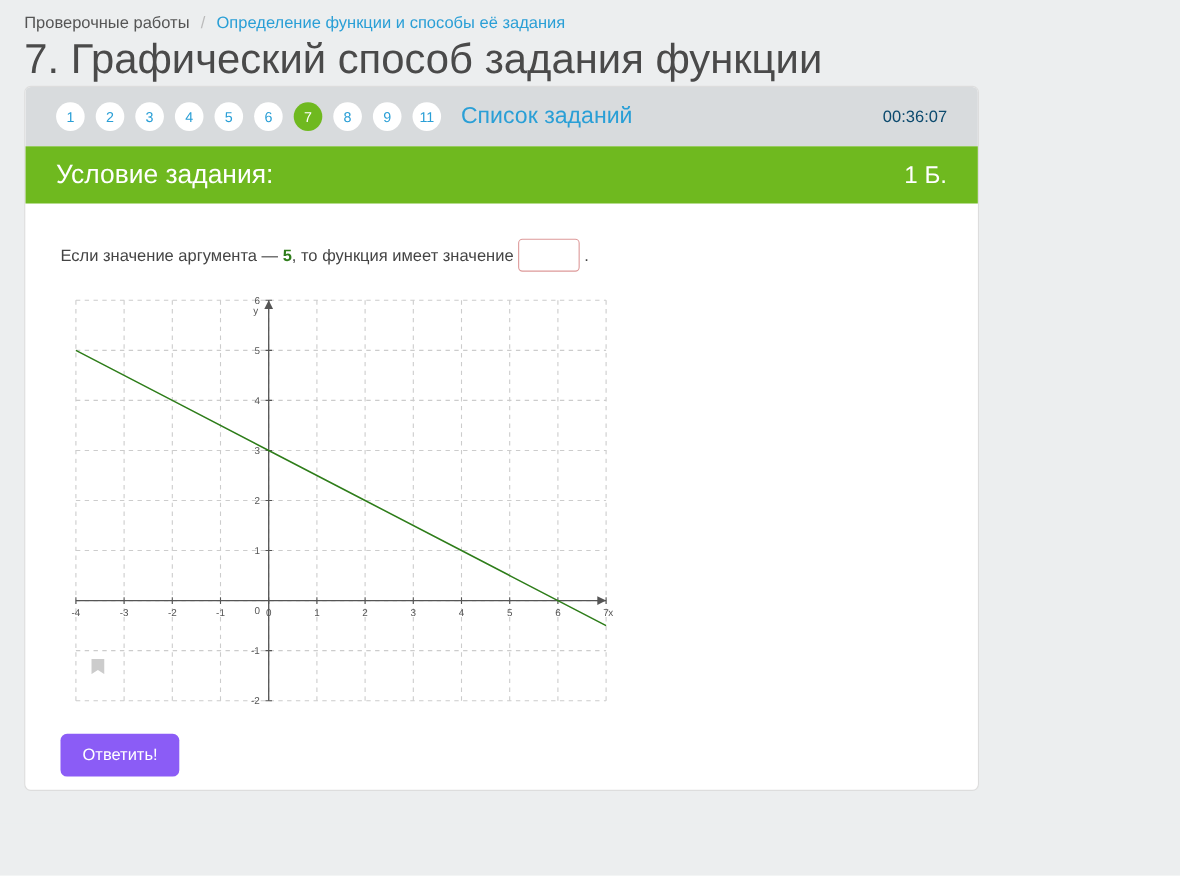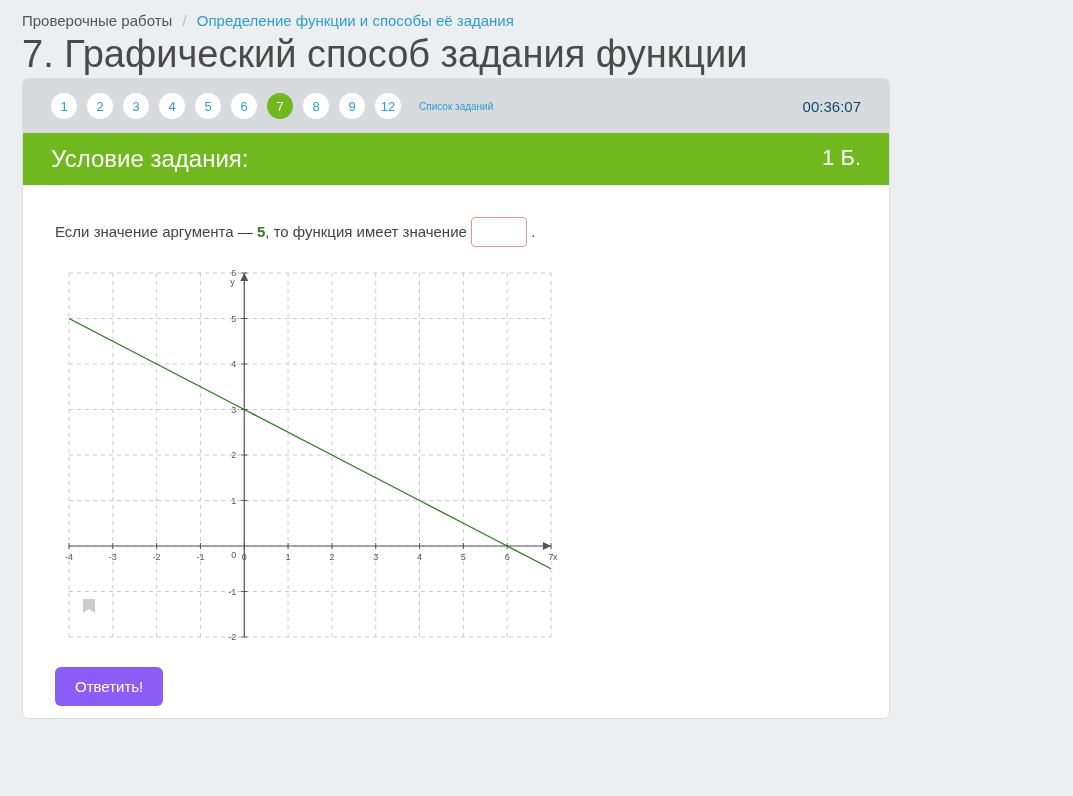--- a/index.html
+++ b/index.html
@@ -5,23 +5,23 @@
 html,body{margin:0;padding:0;font-family:"Segoe UI",Arial,Helvetica,sans-serif;background:#eceeef;color:#444}
 .page{width:912px;padding:0 0 30px 0}
 .breadcrumb{padding:12px 22px 0 22px;font-size:15px;color:#555}
 .breadcrumb .sep{color:#bbb;margin:0 6px}
 .breadcrumb .link{color:#2a9fd6}
 .title{font-size:38px;font-weight:400;color:#4a4a4a;margin:4px 22px 2px 22px}
 .card{background:#fff;margin:0 22px;border:1px solid #ddd;border-radius:6px;overflow:hidden}
 .navbar{display:flex;align-items:center;background:#d8dbdd;padding:14px 28px}
 .qnum{width:26px;height:26px;border-radius:50%;background:#fff;color:#2a9fd6;display:flex;align-items:center;justify-content:center;font-size:13px;margin-right:10px;cursor:pointer}
 .qnum.active{background:#6fb91f;color:#fff}
-.list-link{color:#2a9fd6;font-size:10px;margin-left:8px;cursor:pointer}
+.list-link{color:#2a9fd6;font-size:21px;margin-left:8px;cursor:pointer}
 .timer{margin-left:auto;color:#0c4a6e;font-size:15px}
-.cond-bar{background:#6fb91f;color:#fff;display:flex;padding:12px 28px;font-size:24px;font-weight:400}
+.cond-bar{background:#6fb91f;color:#fff;display:flex;align-items:center;padding:12px 28px;font-size:24px;font-weight:400}
 .cond-bar .pts{margin-left:auto;font-size:22px}
 .content{padding:32px 32px 12px 32px}
 .prompt{font-size:15px;color:#444;margin-bottom:18px}
 .arg{color:#2e7d1a;font-weight:bold}
 .answer-input{border:1px solid #d99;border-radius:4px;width:46px;height:24px;padding:2px 4px;font-size:14px;vertical-align:baseline}
 .graph-wrap{position:relative;width:510px;height:380px}
 .btn{margin-top:22px;background:#8b5cf6;color:#fff;border:none;padding:11px 20px;font-size:15px;border-radius:6px;cursor:pointer}
 .bookmark{position:absolute;left:28px;bottom:32px;color:#ccc;width:12px;height:14px}
 </style>
 </head>
@@ -40,21 +40,21 @@
       <div id="qnums" style="display: flex;">
           <div class="qnum">1</div>
           <div class="qnum">2</div>
           <div class="qnum">3</div>
           <div class="qnum">4</div>
           <div class="qnum">5</div>
           <div class="qnum">6</div>
           <div class="qnum active">7</div>
           <div class="qnum">8</div>
           <div class="qnum">9</div>
-          <div class="qnum">12</div>
+          <div class="qnum">11</div>
         </div>
       <span class="list-link">Список заданий</span>
       <span class="timer">00:36:07</span>
     </div>
 
     <div class="cond-bar">
       <span>Условие задания:</span>
       <span class="pts">1 Б.</span>
     </div>
 

